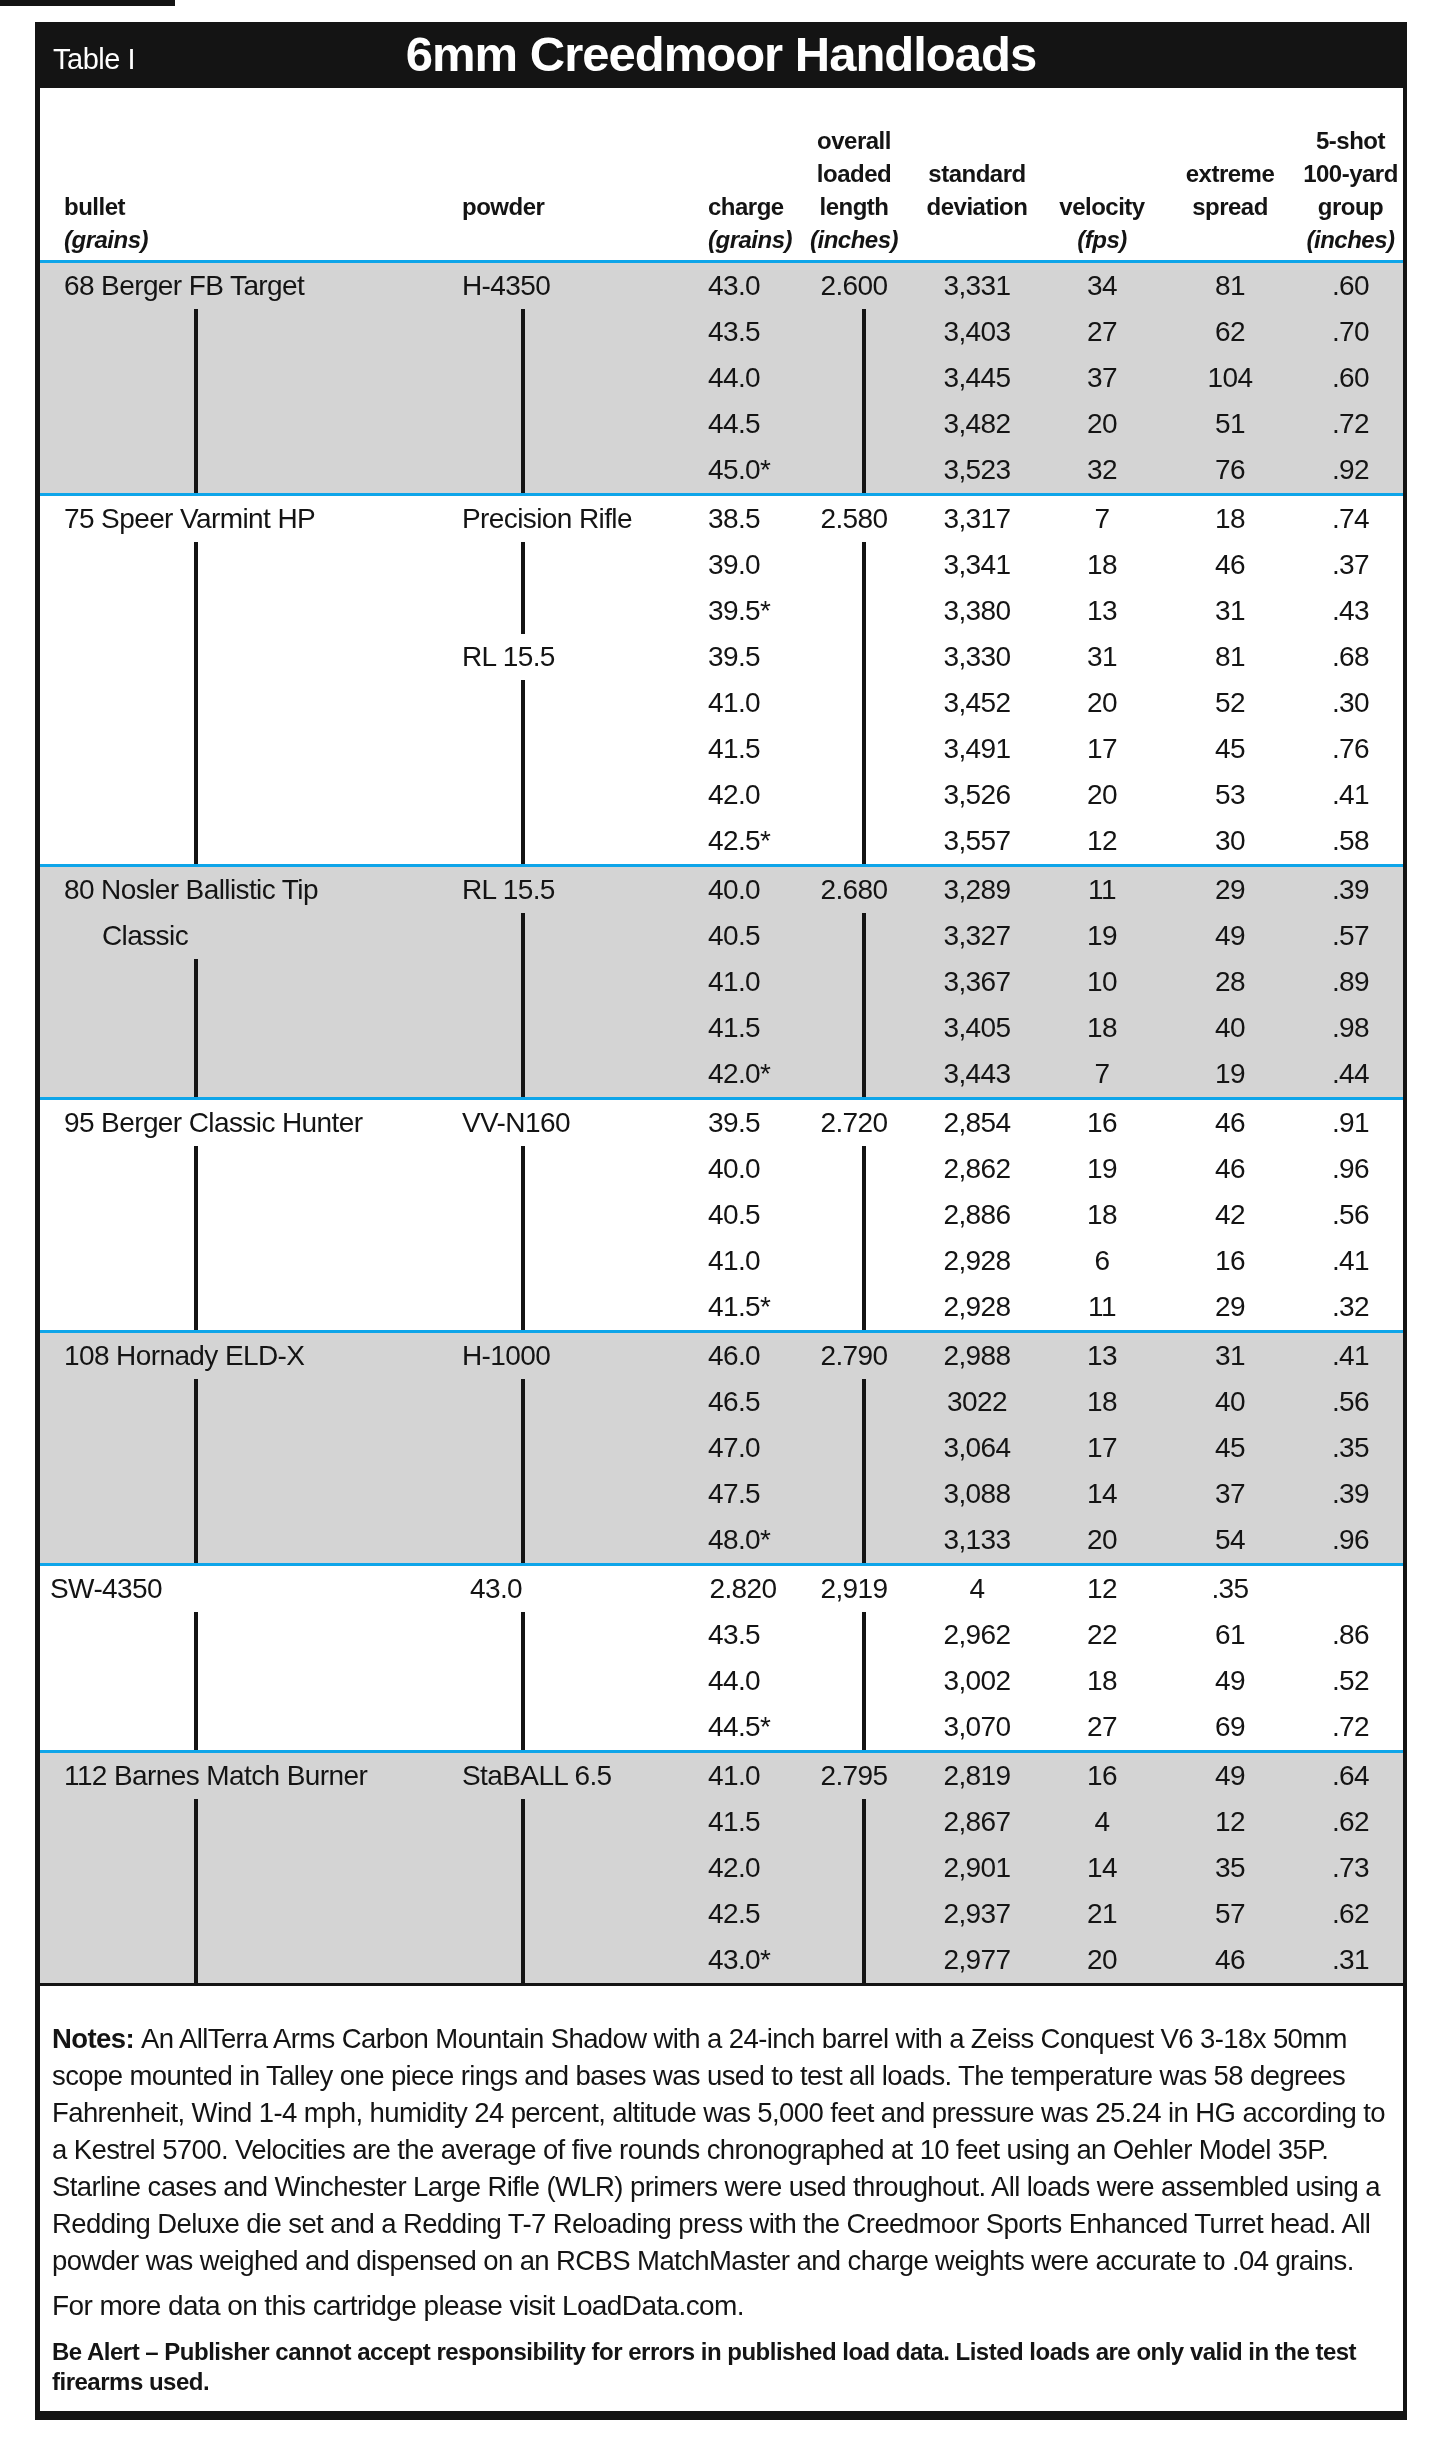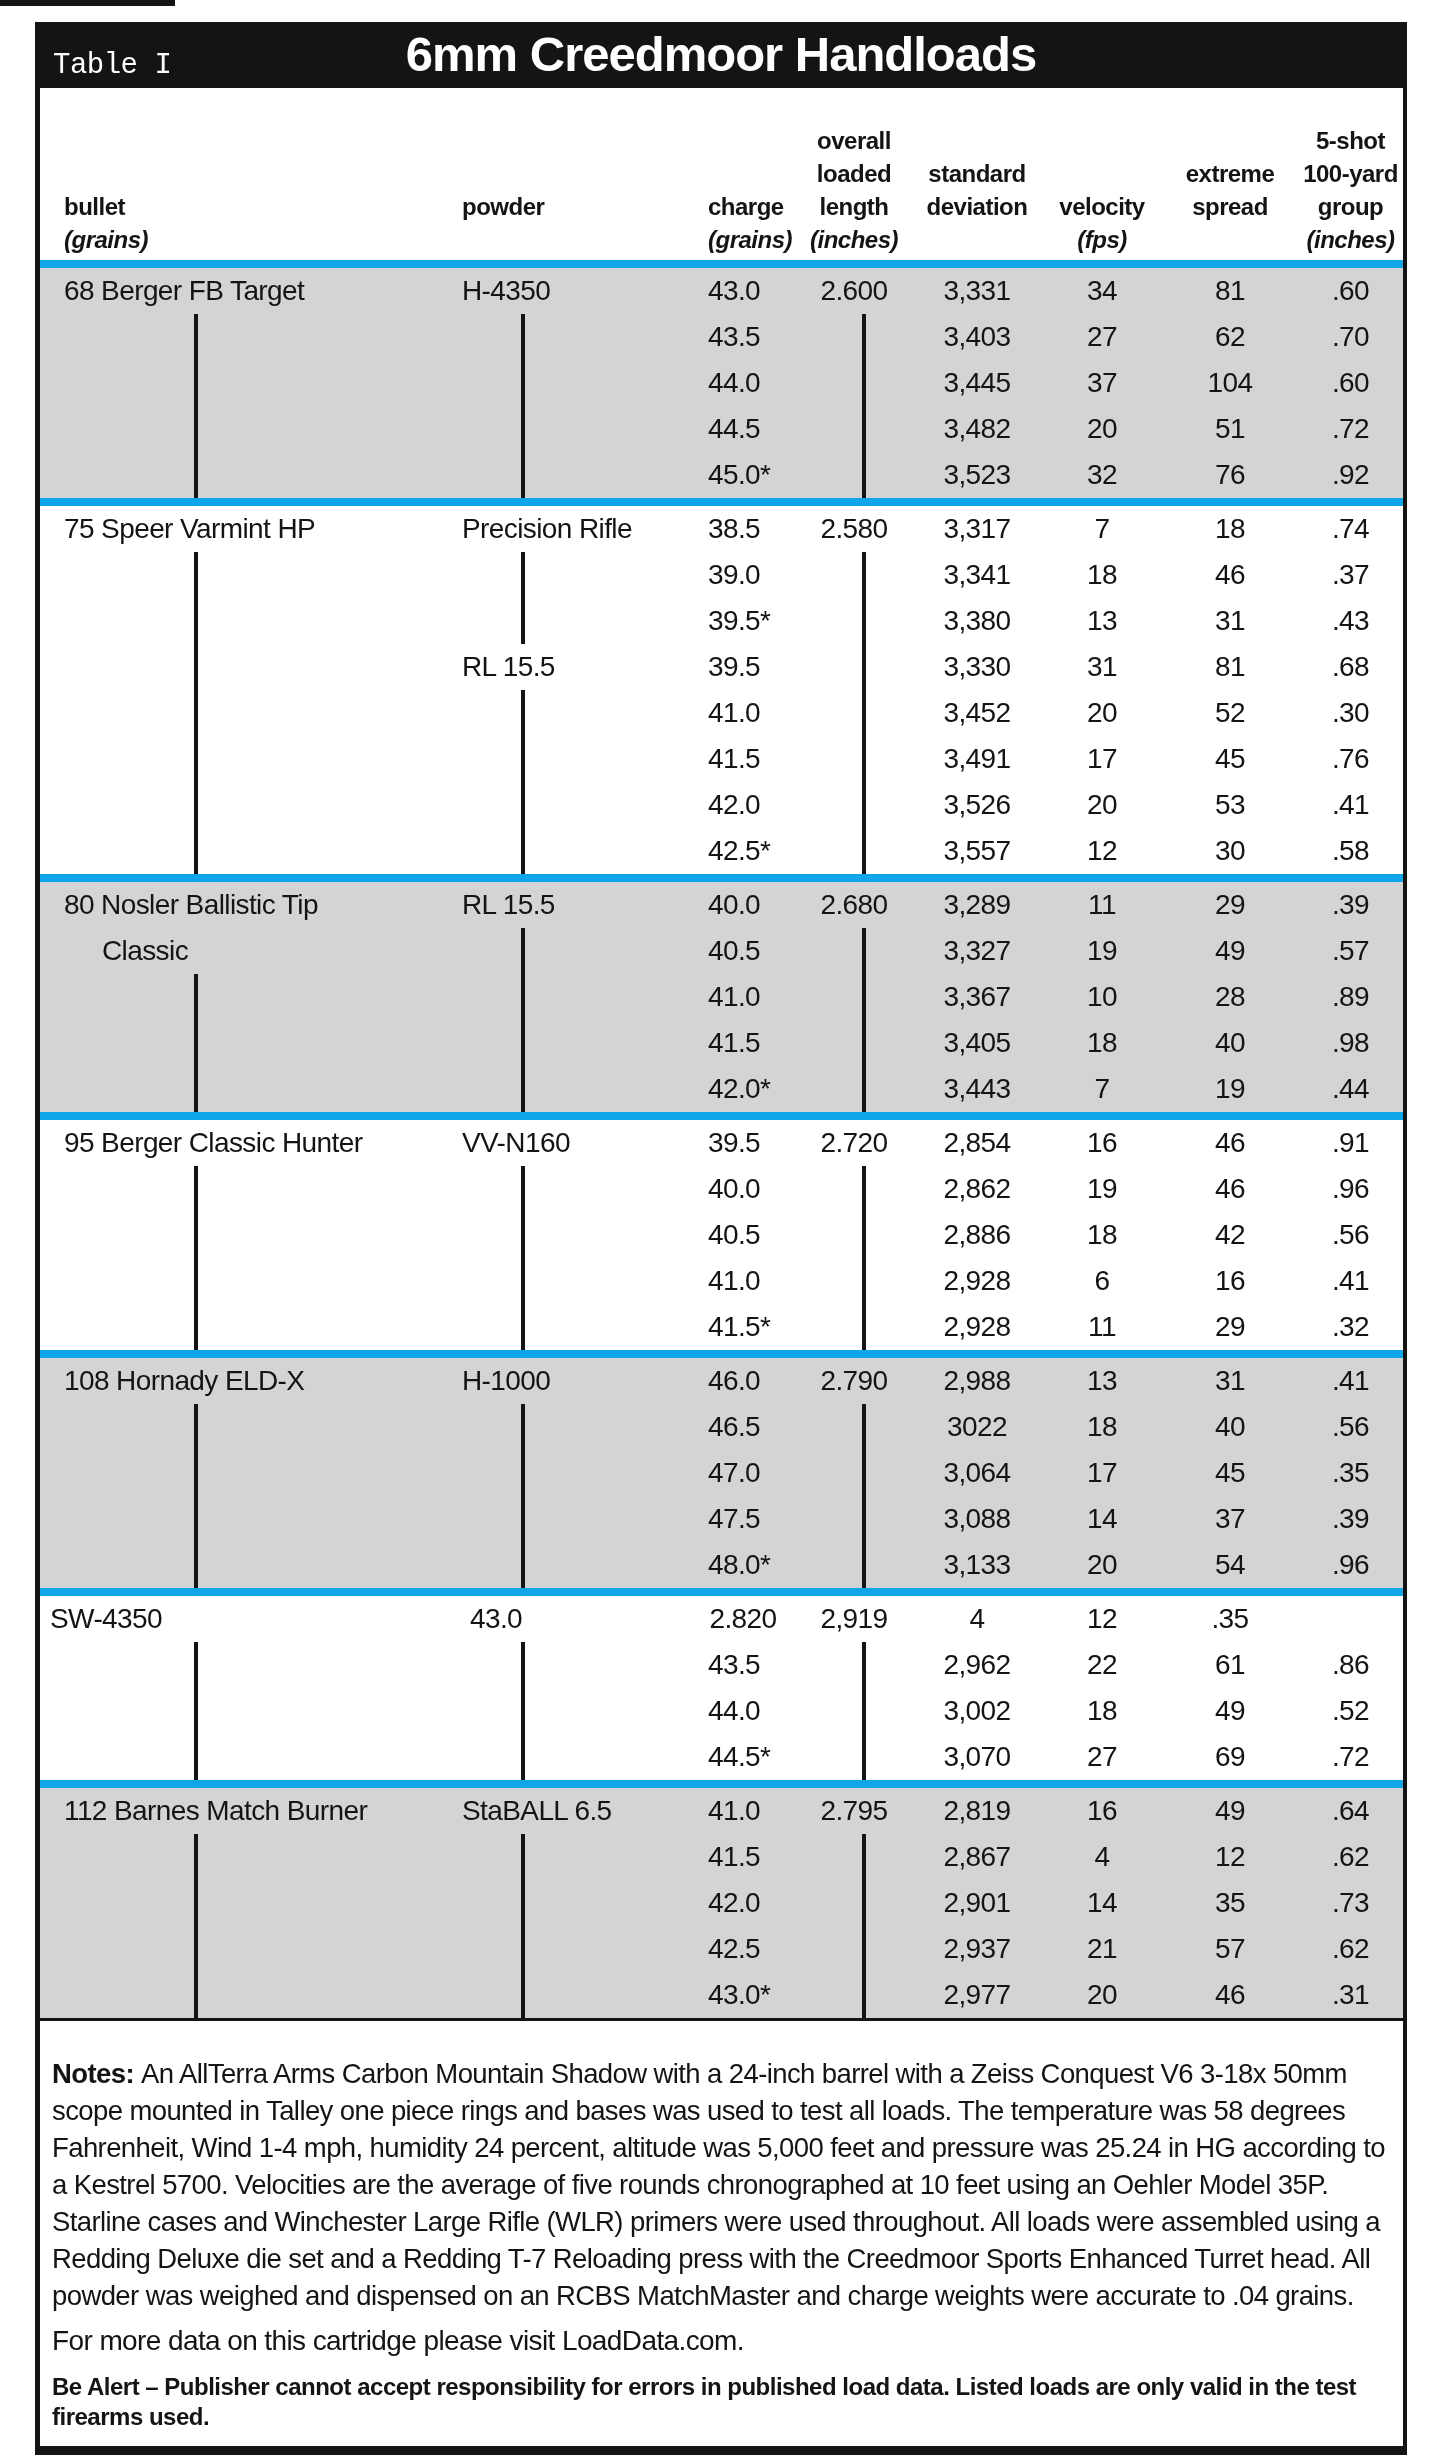--- a/index.html
+++ b/index.html
@@ -9,30 +9,30 @@
     -webkit-font-smoothing:antialiased;
   }
   .top-strip{position:absolute;left:0;top:0;width:175px;height:6px;background:#141414;}
   .tbl{
     position:absolute;left:35px;top:22px;width:1372px;box-sizing:border-box;
     border-left:5px solid #141414;border-right:4px solid #141414;border-bottom:9px solid #141414;
     background:#fff;
   }
   
   .titlebar{height:66px;background:#141414;position:relative;margin:0 -4px 0 -5px;}
-  .tlabel{position:absolute;left:18px;top:27px;font-size:29px;color:#fff;letter-spacing:-0.5px;font-family:Liberation Mono, monospace;}
+  .tlabel{position:absolute;left:18px;top:21px;font-size:29px;color:#fff;letter-spacing:-0.5px;}
   .ttitle{display:block;text-align:center;font-size:49px;font-weight:bold;line-height:64px;color:#fff;letter-spacing:-1px;}
   
   .thead,.row{display:grid;grid-template-columns:412px 238px 106px 116px 130px 120px 136px auto;}
   .thead{height:168px;align-items:end;padding-bottom:4px;}
   .hcell{text-align:center;font-weight:bold;font-size:24px;letter-spacing:-0.5px;}
   .hline{line-height:33px;min-height:33px;white-space:nowrap;}
   .hline.unit{font-style:italic;}
   
-  .group{border-top:8px solid #0ea5e9;}
+  .group{border-top:3px solid #0ea5e9;}
   .group.gray{background:#d4d4d4;}
   .row{height:46px;}
   .cell{position:relative;font-size:28px;line-height:46px;letter-spacing:-0.6px;white-space:nowrap;}
   .c-bullet{text-align:left;padding-left:24px;}
   .c-bullet.indent{padding-left:62px;}
   .c-powder{text-align:left;padding-left:10px;}
   .c-charge{text-align:left;padding-left:18px;}
   .c-oal,.c-velocity,.c-sd,.c-es,.c-group{text-align:center;}
   .vline{position:absolute;top:0;bottom:0;width:4px;background:#141414;}
   .c-bullet .vline{left:154px;}

